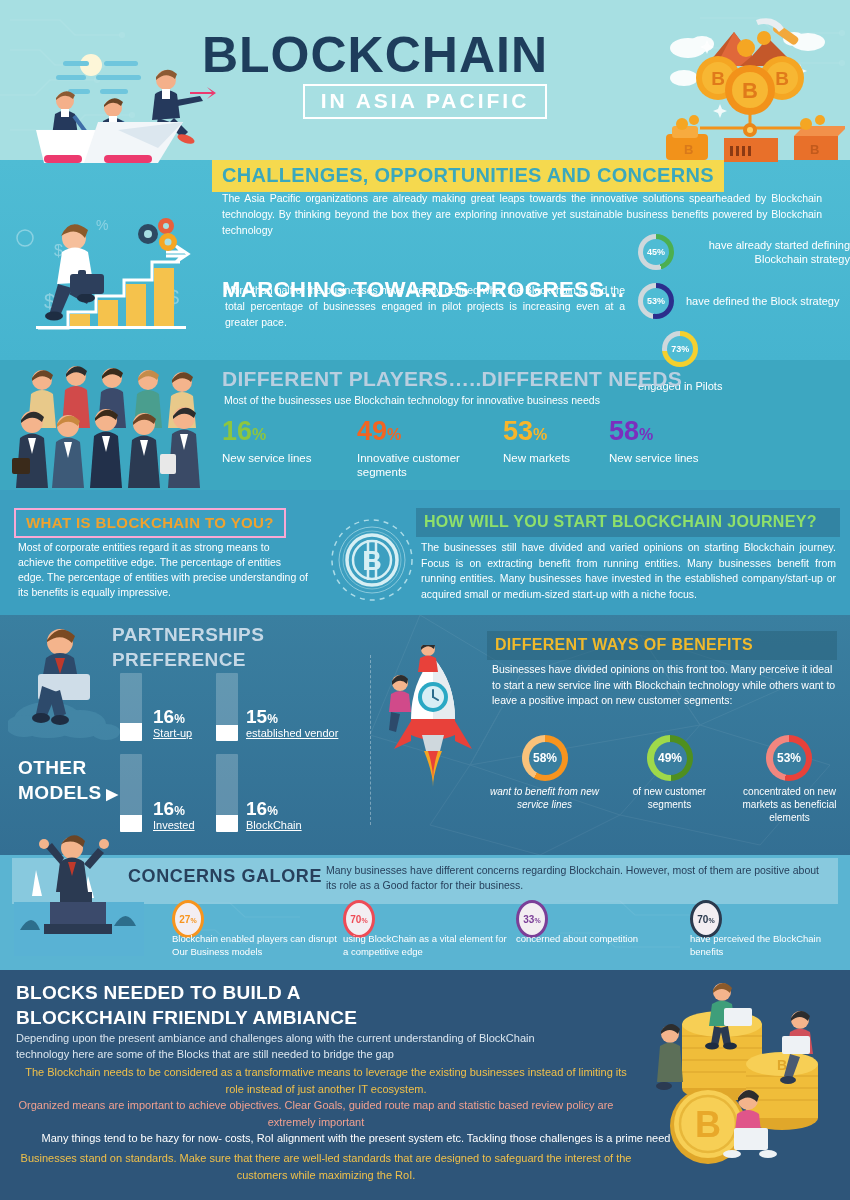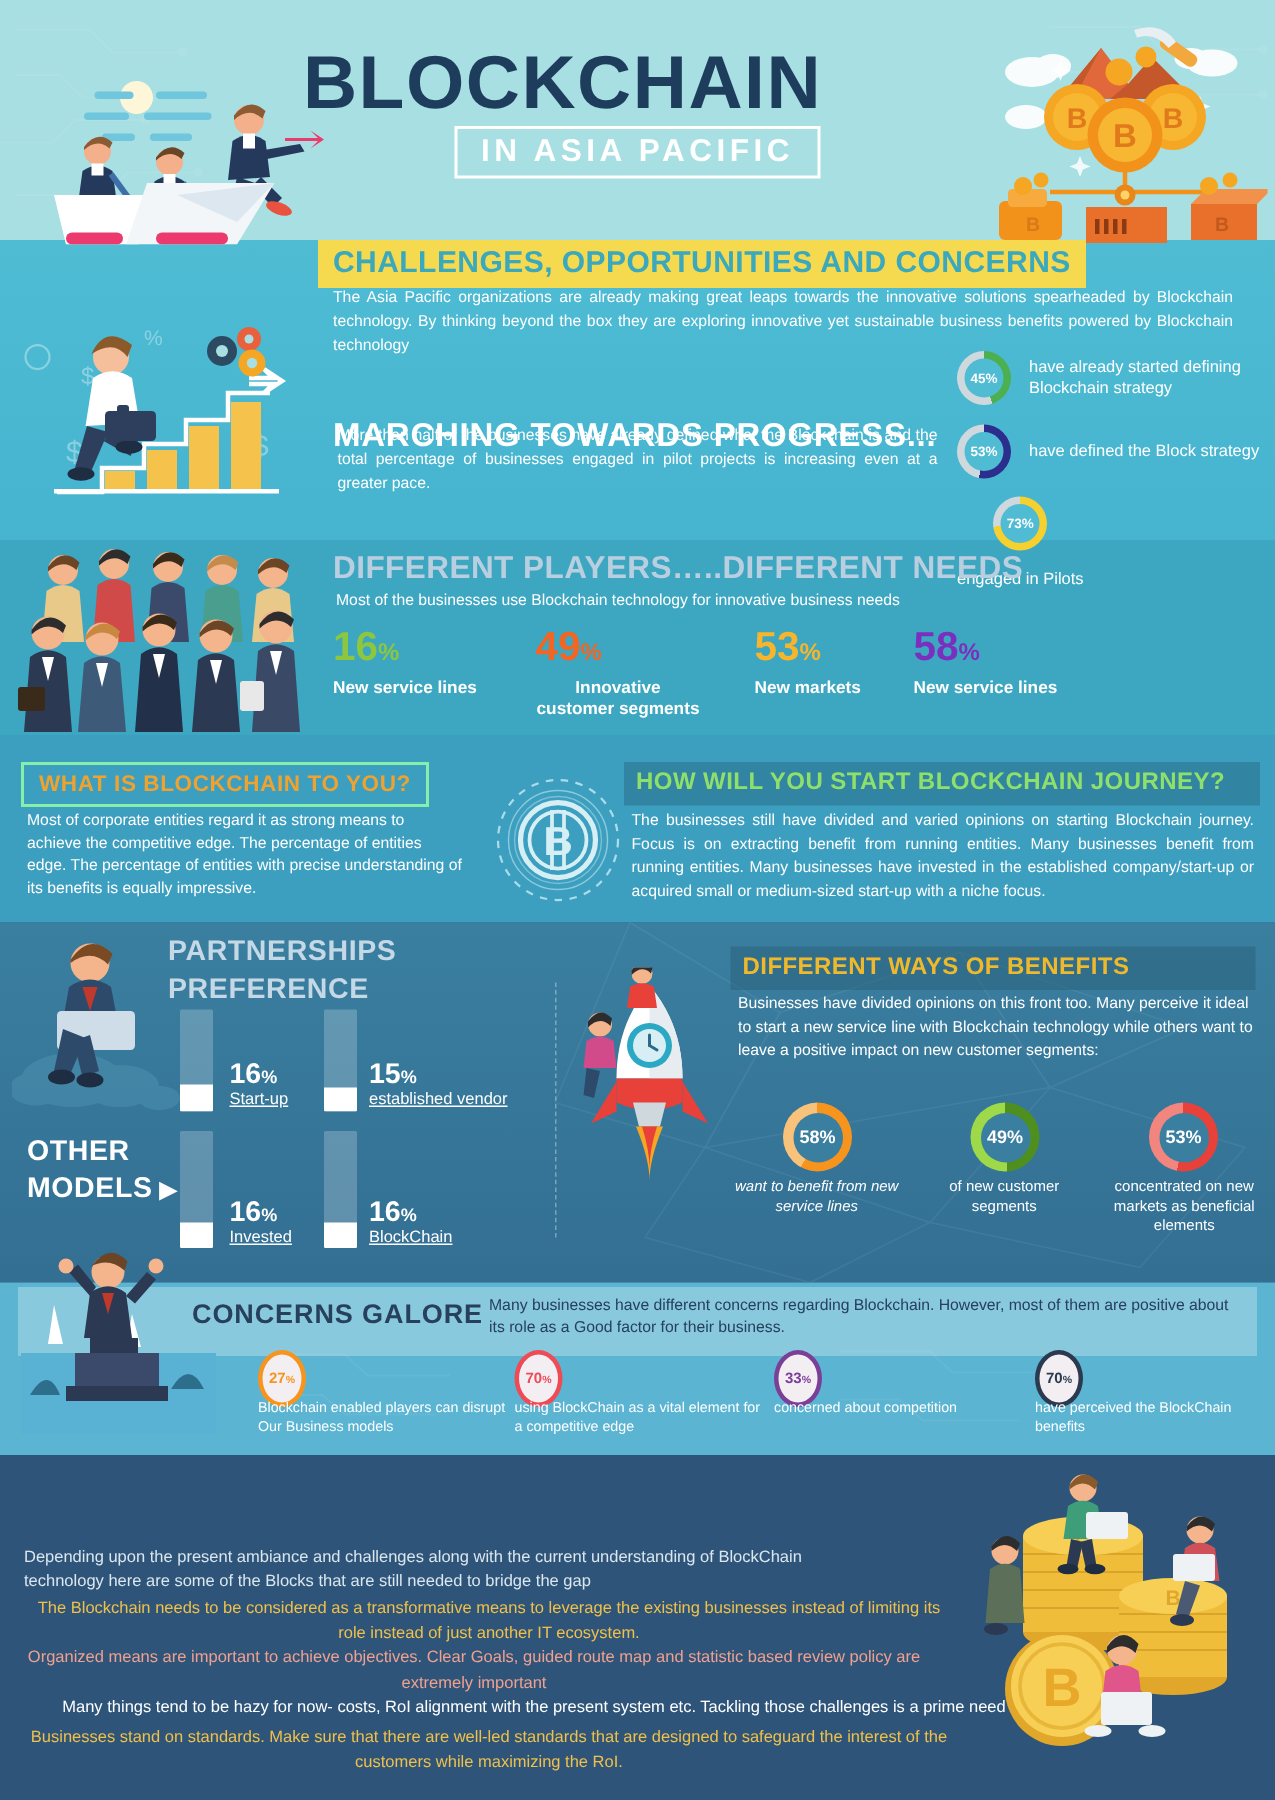--- a/index.html
+++ b/index.html
@@ -57,44 +57,44 @@
   .h-play {
     position:absolute; top:367px; left:222px;
     color:#b9cfe0; font-size:21px; font-weight:bold; letter-spacing:.3px;text-align:center;
   }
   .p-play {
     position:absolute; top:394px; left:224px;
     color:#ffffff; font-size:10.5px;
   }
 
   
-  .mini { position:absolute; display:flex; align-items:center; gap:12px; }
+  .mini { position:absolute; display:flex; align-items:center; gap:12px;text-align:right; }
   .mini-ring {
     position:relative; width:36px; height:36px; border-radius:50%;
     display:flex; align-items:center; justify-content:center; flex:0 0 auto;
   }
   .mini-ring .hole {
     position:absolute; width:26px; height:26px; border-radius:50%;
     background:#4fbcd4;
   }
   .mini-ring span {
     position:relative; color:#ffffff; font-size:9px; font-weight:bold;
   }
   .mini-lbl { color:#ffffff; font-size:11px; line-height:14px; }
 
   
   .stat { position:absolute; }
   .stat .num { font-size:27px; font-weight:bold; line-height:26px; }
   .stat .num .pct { font-size:16px; }
-  .stat .cap { color:#ffffff; font-size:11.5px; font-weight:bold; line-height:14px; margin-top:3px;text-align:center; }
+  .stat .cap { color:#ffffff; font-size:11.5px; font-weight:normal; line-height:14px; margin-top:3px; }
 
   
   .box-what-h {
     position:absolute; top:508px; left:14px;
-    border:2px solid #86efac; color:#f0a22e;
+    border:2px solid #f9a8d4; color:#f0a22e;
     font-size:15px; font-weight:bold; letter-spacing:.4px; padding:4px 10px 5px;
   }
   .box-what-p {
     position:absolute; top:540px; left:18px; width:290px;
     color:#ffffff; font-size:10.5px; line-height:15px;
   }
   .box-how-h {
     position:absolute; top:508px; left:416px; width:424px;
     background:rgba(42,110,138,.55); color:#8fe06a;
     font-size:16px; font-weight:bold; letter-spacing:.3px; padding:5px 8px 6px;
@@ -703,20 +703,24 @@
   </div>
   <div class="ccap" style="top:933px;left:516px;">concerned about competition</div>
 
   <div class="cring" style="top:900px;left:690px;border:3px solid #2b3a4e;">
     <span style="color:#2b3a4e;">
       <span>70</span><span class="pc">%</span>
     </span>
   </div>
   <div class="ccap" style="top:933px;left:690px;width:150px;">have perceived the BlockChain benefits</div>
 
+  <div class="h-blocks">
+    <div>BLOCKS NEEDED TO BUILD A</div>
+    <div>BLOCKCHAIN FRIENDLY AMBIANCE</div>
+  </div>
   <div class="p-blocks">Depending upon the present ambiance and challenges along with the current understanding of BlockChain technology here are some of the Blocks that are still  needed to bridge the gap</div>
 
   <div class="bl-item" style="top:1064px;left:16px;width:620px;color:#f0c04a;">The Blockchain needs to be considered as a transformative means to leverage the existing businesses instead of limiting its role instead of just another IT ecosystem.</div>
   <div class="bl-item" style="top:1097px;left:16px;width:600px;color:#f0a090;">Organized means are important to achieve objectives. Clear Goals, guided route map and statistic based review policy are extremely important</div>
   <div class="bl-item" style="top:1130px;left:16px;width:680px;color:#ffffff;">Many things tend to be hazy for now- costs, RoI alignment with the present system etc. Tackling those challenges is a prime need</div>
   <div class="bl-item" style="top:1150px;left:16px;width:620px;color:#f0c04a;">Businesses stand on standards. Make sure that there are well-led standards that are designed to safeguard the interest of the customers while maximizing the RoI.</div>
 
   <svg class="ill" style="top:978px;left:650px;" width="195" height="200" viewBox="0 0 195 200">
 
     <g>

